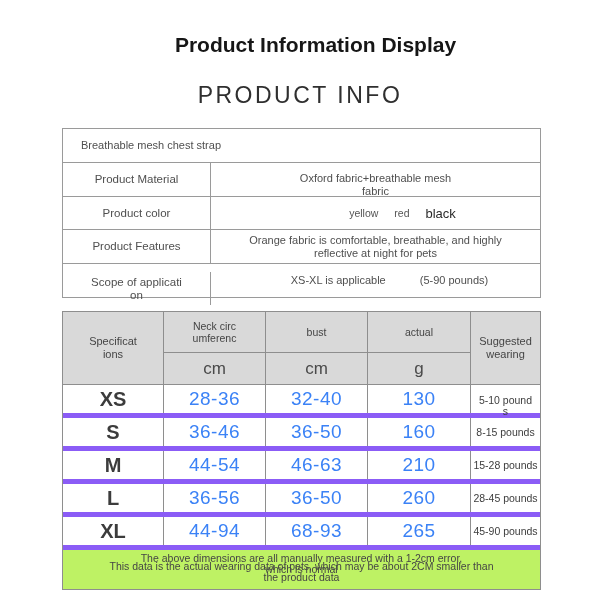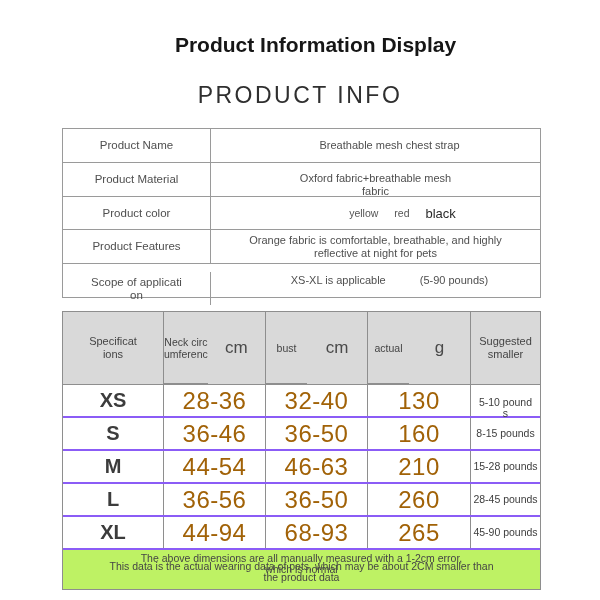--- a/index.html
+++ b/index.html
@@ -51,36 +51,36 @@
   .shead {
     display: grid; grid-template-columns: 101px 102px 102px 103px 69px;
     height: 73px; background: #d9d9d9; border-bottom: 1px solid #8e8e8e;
   }
   .shead > div { border-right: 1px solid #8e8e8e; }
   .shead > div:last-child { border-right: none; }
   .shcell {
     display: flex; align-items: center; justify-content: center;
     font-size: 11px; color: #444; text-align: center; white-space: pre-line; line-height: 13px;
   }
-  .shcol { display: flex; }
+  .shcol { display: flex; flex-direction: column; }
   .shtop {
     flex: 0 0 41px; display: flex; align-items: center; justify-content: center;
     border-bottom: 1px solid #8e8e8e; font-size: 10.5px; color: #444;
     white-space: pre-line; text-align: center; line-height: 12px;
   }
   .shunit { flex: 1; display: flex; align-items: center; justify-content: center; font-size: 17px; color: #4a4a4a; text-align: right; }
 
   .srow {
     display: grid; grid-template-columns: 101px 102px 102px 103px 69px;
-    height: 33px; border-bottom: 2px solid #8b5cf6; background: #fff;
+    height: 33px; border-bottom: 5px solid #8b5cf6; background: #fff;
   }
   .srow > div { border-right: 1px solid #8e8e8e; display: flex; align-items: center; justify-content: center; overflow: visible; }
   .srow > div:last-child { border-right: none; }
   .size-cell { font-size: 20px; font-weight: 600; color: #3c3c3c; }
-  .num-cell { font-size: 24px; color: #a16207; font-weight: 500; letter-spacing: 0.5px; }
+  .num-cell { font-size: 19px; color: #3b82f6; font-weight: 500; letter-spacing: 0.5px; }
   .sg-cell { font-size: 10.5px; color: #3d3d3d; white-space: pre-line; text-align: center; line-height: 11px; }
   .sg-drop { transform: translateY(7px); }
 
   .sfoot { position: relative; height: 39px; background: #bef264; }
   .note {
     position: absolute; left: 0; right: 0; text-align: center;
     font-size: 10.5px; color: #454545; line-height: 11px; white-space: pre-line;
   }
   .n1 { top: 3px; z-index: 2; }
   .n2 { top: 11px; z-index: 1; }
@@ -88,21 +88,20 @@
 </head>
 <body>
 
 <div class="page">
 
   <div class="title">Product Information Display</div>
   <div class="subtitle">PRODUCT INFO</div>
 
   <div class="info-table">
     <div class="irow">
-      <div class="ilabel">Product Name</div>
       <div class="ivalue shift-r">Breathable mesh chest strap</div>
     </div>
     <div class="irow">
       <div class="ilabel">Product Material</div>
       <div class="ivalue drop">Oxford fabric+breathable mesh
 fabric</div>
     </div>
     <div class="irow">
       <div class="ilabel">Product color</div>
       <div class="ivalue color-vals">
@@ -137,21 +136,21 @@
         <div class="shunit">cm</div>
       </div>
       <div class="shcol">
         <div class="shtop">bust</div>
         <div class="shunit">cm</div>
       </div>
       <div class="shcol">
         <div class="shtop">actual</div>
         <div class="shunit">g</div>
       </div>
-      <div class="shcell">Suggested smaller</div>
+      <div class="shcell">Suggested wearing</div>
     </div>
 
     <div class="srow">
       <div class="size-cell">XS</div>
       <div class="num-cell">28-36</div>
       <div class="num-cell">32-40</div>
       <div class="num-cell">130</div>
       <div class="sg-cell sg-drop">5-10 pound
 s</div>
     </div>

